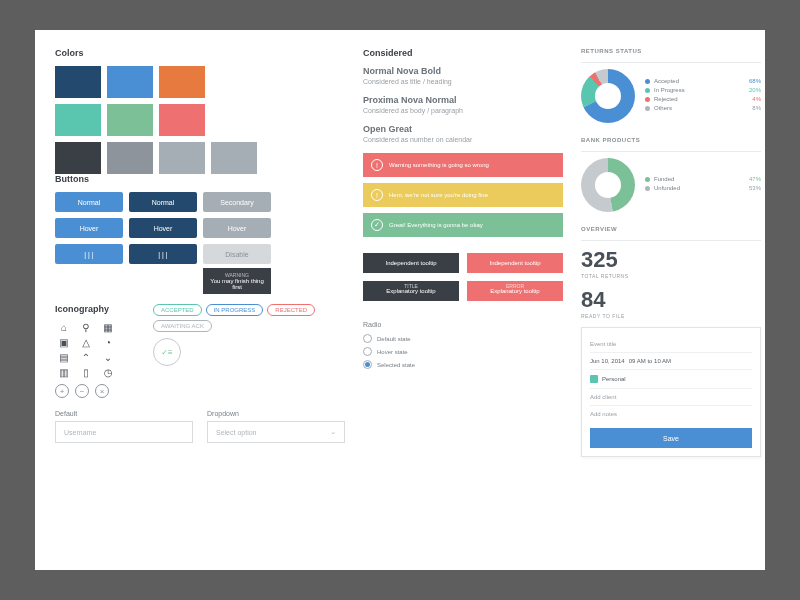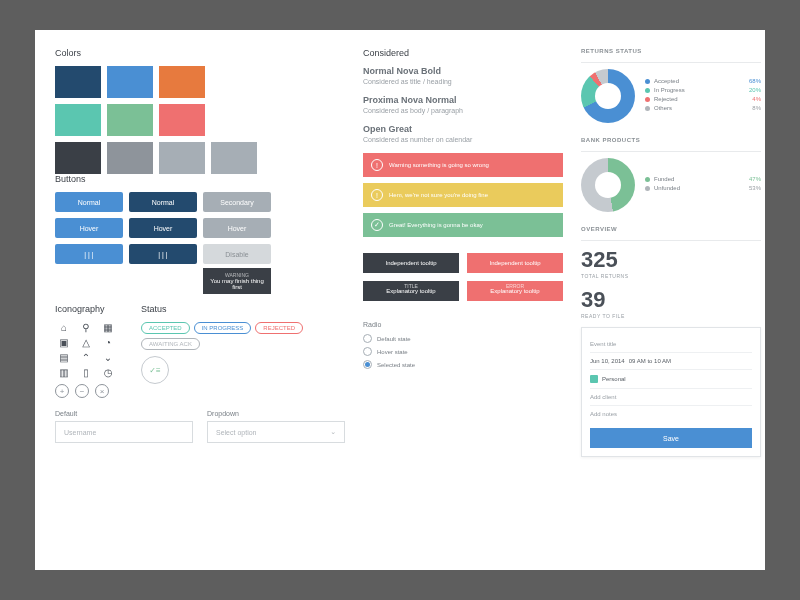--- a/index.html
+++ b/index.html
@@ -1,18 +1,18 @@
 <!DOCTYPE html>
 <html><head>
 <meta charset="utf-8">
 <style>
 *{margin:0;padding:0;box-sizing:border-box;font-family:-apple-system,BlinkMacSystemFont,"Segoe UI",sans-serif}
 body{background:#5e5e5e;display:flex;justify-content:center;align-items:center;width:800px;height:600px}
 .canvas{background:#fff;width:730px;height:540px;padding:18px 20px;display:grid;grid-template-columns:290px 200px 180px;gap:18px;font-size:8px;color:#4a5058;overflow:hidden}
-.section-title{font-weight:400;font-size:9px;color:#3a3f46;margin-bottom:8px}
+.section-title{font-weight:700;font-size:9px;color:#3a3f46;margin-bottom:8px}
 .swatches{display:grid;grid-template-columns:repeat(4,46px);gap:6px}
 .sw{height:32px}
 .btns{display:grid;grid-template-columns:repeat(3,68px);gap:6px}
 .btn{height:20px;border-radius:2px;display:flex;align-items:center;justify-content:center;font-size:7px;color:#fff}
 .btn.blue{background:#4a8fd3}
 .btn.navy{background:#234a6e}
 .btn.gray{background:#a6aeb5;color:#fff}
 .btn.lgray{background:#d5d9dc;color:#8a9095}
 .ico-grid{display:grid;grid-template-columns:repeat(3,18px);gap:4px;font-size:10px;color:#4a5058}
 .ico-grid span{text-align:center}
@@ -96,21 +96,21 @@
     </div>
     <div style="display:grid;grid-template-columns:repeat(3,68px);gap:6px">
       <div></div>
         <div></div>
       <div class="warn-tip">
         <span class="warn-lbl">WARNING</span>
         <span>You may finish thing first</span>
       </div>
     </div>
 
-    <div style="display:flex;gap:24px;margin-top:10px">
+    <div style="display:flex;gap:36px;margin-top:10px">
       <div>
         <div class="section-title">Iconography</div>
         <div class="ico-grid">
           <span>⌂</span>
           <span>⚲</span>
           <span>▦</span>
           <span>▣</span>
           <span>△</span>
           <span>◔</span>
           <span>▤</span>
@@ -120,21 +120,20 @@
           <span>▯</span>
           <span>◷</span>
         </div>
         <div class="ico-circles">
           <div class="circ">+</div>
           <div class="circ">−</div>
           <div class="circ">×</div>
         </div>
       </div>
       <div>
-        <div class="section-title">Status</div>
         <div class="status-badges">
           <div class="badge acc">ACCEPTED</div>
           <div class="badge inp">IN PROGRESS</div>
           <div class="badge rej">REJECTED</div>
           <div class="badge aw">AWAITING ACK</div>
         </div>
         <div class="status-icon">✓≡</div>
       </div>
     </div>
 
@@ -275,21 +274,21 @@
             </div>
             <span style="color:#9a9fa4">53%</span>
           </div>
       </div>
     </div>
 
     <div class="mini-title" style="margin-top:14px">OVERVIEW</div>
     <hr class="sep">
     <div class="stat-num">325</div>
     <div class="stat-lbl">TOTAL RETURNS</div>
-    <div class="stat-num">39</div>
+    <div class="stat-num">84</div>
     <div class="stat-lbl">READY TO FILE</div>
 
     <div class="popup" style="margin-top:8px">
       <div class="popup-row">Event title</div>
       <div class="popup-date">
           <span>Jun 10, 2014</span>
           <span>09 AM to 10 AM</span>
         </div>
       <div class="chip">
           <div class="chip-sq"></div>

